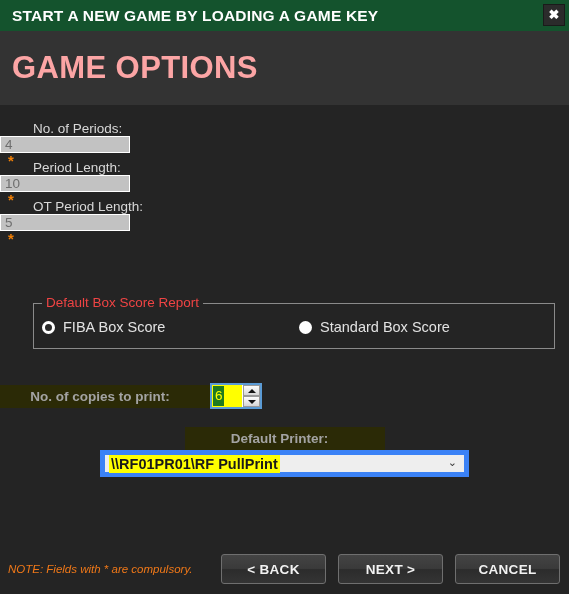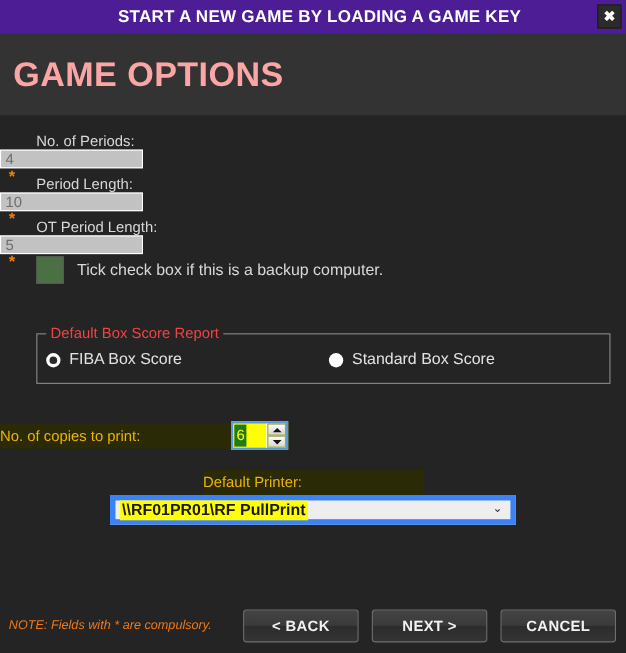--- a/index.html
+++ b/index.html
@@ -12,27 +12,26 @@
     height: 594px;
     overflow: hidden;
     font-family: "Liberation Sans", sans-serif;
     color: #d8d8d8;
     position: relative;
   }
 
   
   .titlebar {
     height: 31px;
-    background: #4c1d95;
+    background: #14532d;
     display: flex;
     align-items: center;
     padding: 0 0 0 12px;
     box-sizing: border-box;
     position: relative;
-    justify-content: center;
   }
   .titlebar-text {
     font-size: 15.5px;
     font-weight: bold;
     color: #ffffff;
     letter-spacing: 0.2px;
     white-space: nowrap;
   }
   .close-button {
     position: absolute;
@@ -183,26 +182,26 @@
 
   
   .hl-row {
     position: absolute;
     left: 0;
     display: flex;
     align-items: center;
   }
   .hl-label {
     background: #2b2a06;
-    color: #eab308;
-    font-size: 13.5px;
-    font-weight: normal;
+    color: #a3a3a3;
+    font-size: 13.5px;
+    font-weight: bold;
     padding: 4px 10px 4px 0;
     box-sizing: border-box;
-    text-align: left;
+    text-align: center;
     white-space: nowrap;
   }
 
   
   .spinner {
     width: 52px;
     height: 26px;
     border: 2px solid #5b9bd5;
     background: #ffff00;
     box-sizing: border-box;
@@ -349,24 +348,20 @@
     <input class="text-input" type="text" readonly="" value="10" style="">
     <span class="required-star">*</span>
   </div>
 
   <div class="form-row" style="top:94px;">
     <span class="form-label">OT Period Length:</span>
     <input class="text-input" type="text" readonly="" value="5" style="">
     <span class="required-star">*</span>
   </div>
 
-  <div class="checkbox-row">
-    <div class="green-checkbox"></div>
-    <span class="checkbox-label">Tick check box if this is a backup computer.</span>
-  </div>
 
   <div class="fieldset">
     <span class="fieldset-legend">Default Box Score Report</span>
     <div class="radio-opt first">
       <span class="radio-circle selected"></span>
       <span class="radio-text">FIBA Box Score</span>
     </div>
     <div class="radio-opt second">
       <span class="radio-circle"></span>
       <span class="radio-text">Standard Box Score</span>

